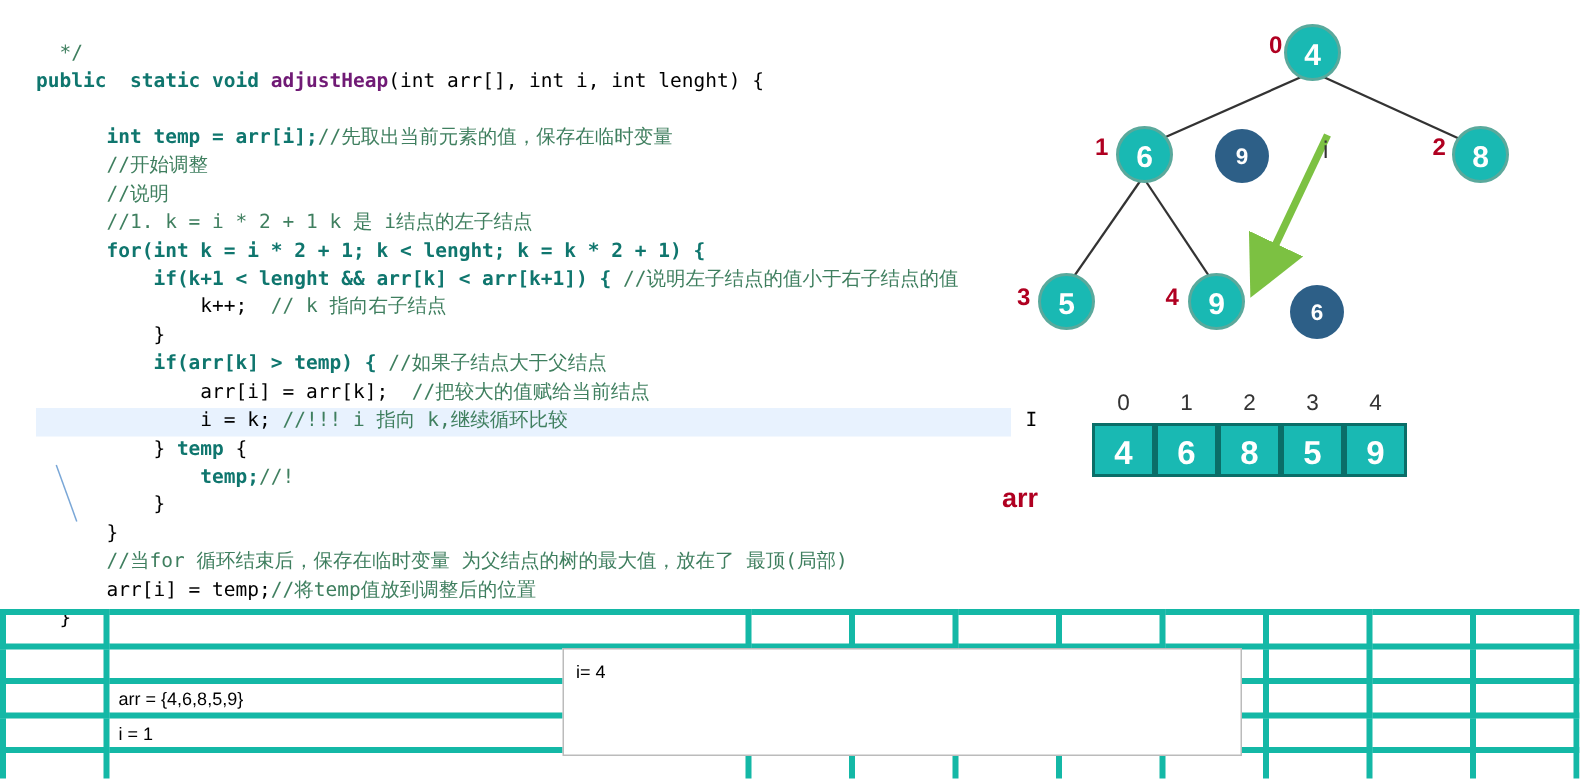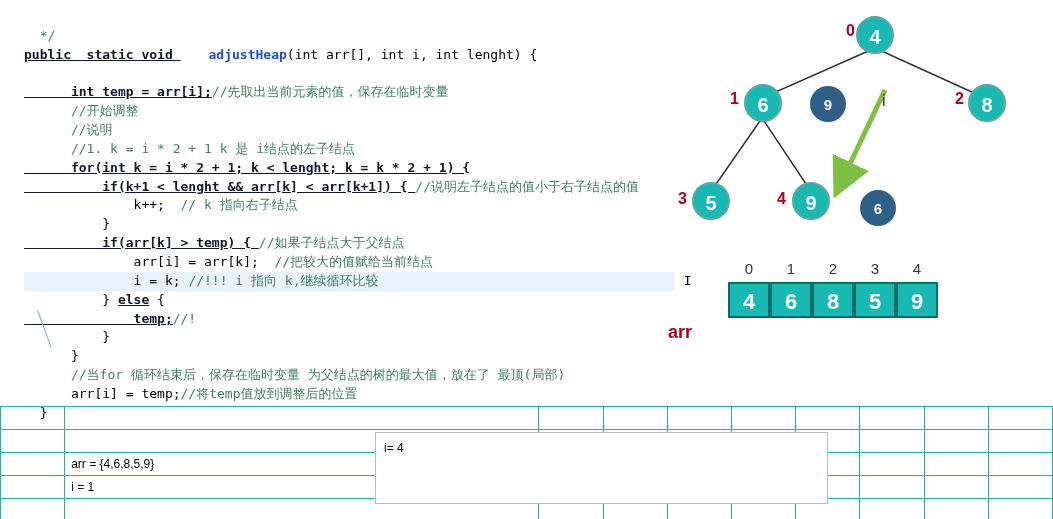--- a/index.html
+++ b/index.html
@@ -14,23 +14,23 @@
     overflow: hidden;
   }
   .code-area {
     position: absolute;
     left: 0; top: 0;
     width: 620px;
     padding: 8px 0 8px 24px;
     line-height: 1.45;
     white-space: pre;
   }
-  .kw { color: #0f172a; font-weight: bold; text-decoration: underline; }
+  .kw { color: #0f766e; font-weight: bold; }
   .cm { color: #3f7f5f; }
-  .fn { color: #1d4ed8; font-weight: bold; margin-left: 28px; }
+  .fn { color: #701a75; font-weight: bold; }
   .hl { background: #e8f2fe; display:inline-block; width: 650px; }
   .caret { color:#000; }
   .anno-line {
     position: absolute;
     left: 37px; top: 310px;
     width: 1px; height: 40px;
     border-left: 1px solid #7aa7d7;
     transform: rotate(-20deg);
     transform-origin: top;
   }
@@ -75,21 +75,21 @@
   .arr-cell {
     position:absolute; top:22px;
     width:42px; height:36px;
     background:#19b9b3; border:2px solid #0a6e68;
     color:#fff; font:bold 22px/36px Arial,sans-serif; text-align:center;
   }
   .grid {
     position:absolute; left:0; top:406px; width:1053px;
   }
   .grid table { border-collapse:collapse; width:1053px; }
-  .grid td { border:1px solid #14b8a6; height:23px; font:12px Arial,sans-serif; padding:0 6px; vertical-align:middle; }
+  .grid td { border:4px solid #14b8a6; height:23px; font:12px Arial,sans-serif; padding:0 6px; vertical-align:middle; }
   .box2 {
     position:absolute; left:375px; top:432px;
     width:453px; height:72px;
     border:1px solid #bbb; background:#fff;
     font:12px Arial,sans-serif; padding:6px 8px;
     line-height:1.5;
   }
   .ilabel { position:absolute; color:#333; font:16px Arial,sans-serif; }
 </style>
 </head>
@@ -103,21 +103,21 @@
 <span class="cm">      //开始调整</span>
 <span class="cm">      //说明</span>
 <span class="cm">      //1. k = i * 2 + 1 k 是 i结点的左子结点</span>
 <span class="kw">      for(int k = i * 2 + 1; k &lt; lenght; k = k * 2 + 1) {</span>
 <span><span class="kw">          if(k+1 &lt; lenght &amp;&amp; arr[k] &lt; arr[k+1]) { </span><span class="cm">//说明左子结点的值小于右子结点的值</span></span>
 <span><span>              k++;  </span><span class="cm">// k 指向右子结点</span></span>
 <span>          }</span>
 <span><span class="kw">          if(arr[k] &gt; temp) { </span><span class="cm">//如果子结点大于父结点</span></span>
 <span><span>              arr[i] = arr[k]; </span><span class="cm"> //把较大的值赋给当前结点</span></span>
 <span class="hl"><span>              i = k; </span><span class="cm">//!!! i 指向 k,继续循环比较</span>                                       <span class="caret">I</span></span>
-<span><span>          } </span><span class="kw">else</span><span> {</span></span>
+<span><span>          } </span><span class="kw">temp</span><span> {</span></span>
 <span><span class="kw">              temp;</span><span class="cm">//!</span></span>
 <span>          }</span>
 <span>      }</span>
 <span class="cm">      //当for 循环结束后，保存在临时变量 为父结点的树的最大值，放在了 最顶(局部)</span>
 <span><span>      arr[i] = temp;</span><span class="cm">//将temp值放到调整后的位置</span></span>
 <span>  }</span>
 </div>
 <div class="anno-line"></div>
 
 <div class="diagram">

